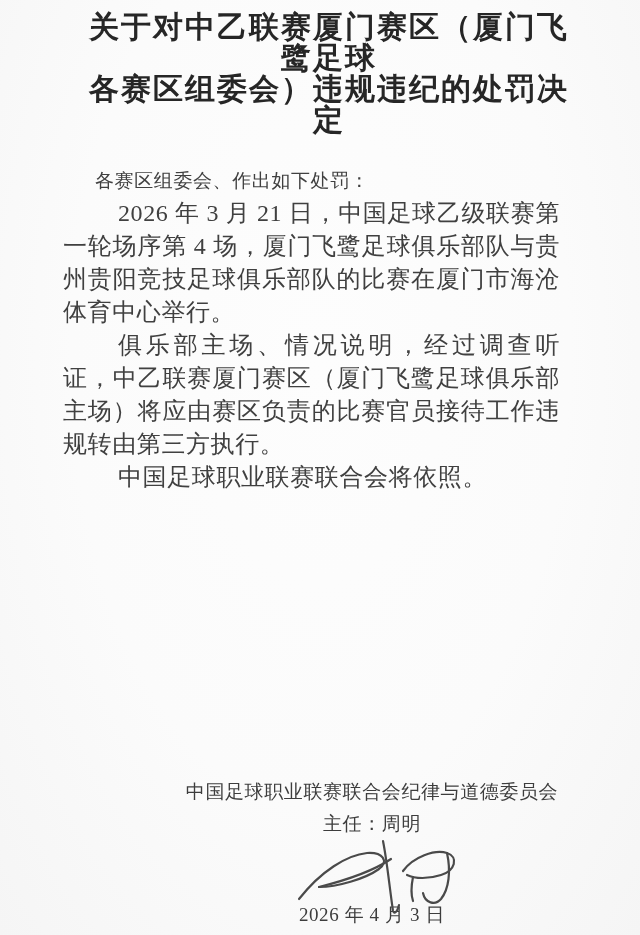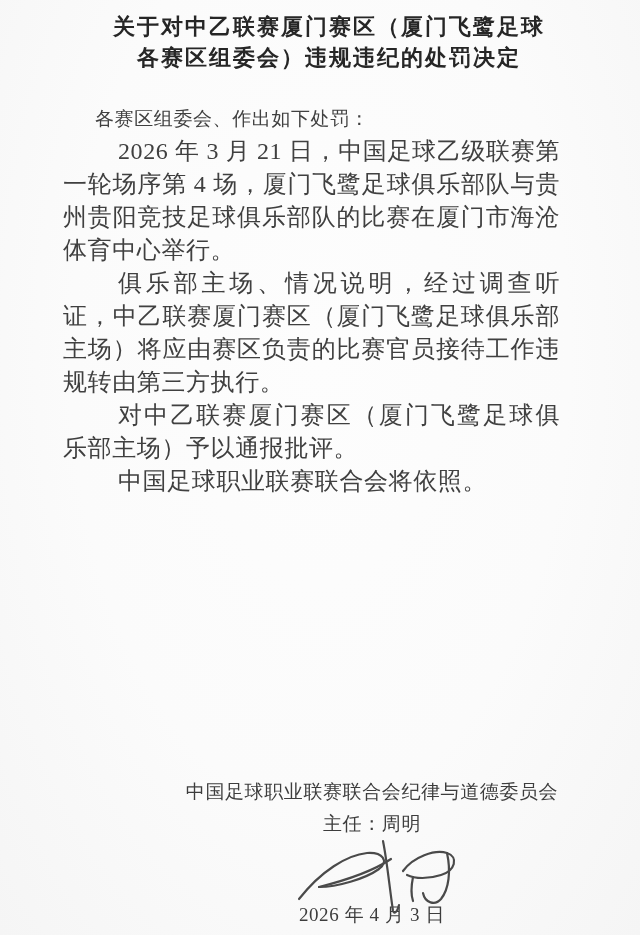--- a/index.html
+++ b/index.html
@@ -14,21 +14,21 @@
     margin: 0 auto;
     background: radial-gradient(ellipse at 50% 38%, #fdfdfd 0%, #fbfbfb 55%, #f5f5f5 100%);
     font-family: "Liberation Serif", "DejaVu Serif", serif;
     color: #404040;
     overflow: hidden;
   }
   .doc-title {
     margin: 0;
     padding: 11px 70px 0 88px;
     text-align: center;
-    font-size: 22px;
+    font-size: 30px;
     line-height: 31px;
     font-weight: bold;
     letter-spacing: 2px;
     color: #262626;
   }
   .greeting {
     margin: 29px 82px 0 95px;
     font-size: 19px;
     line-height: 33px;
     letter-spacing: 0.6px;
@@ -80,21 +80,20 @@
   <h1 class="doc-title">
     <span>关于对中乙联赛厦门赛区（厦门飞鹭足球</span><br>
     <span>各赛区组委会）违规违纪的处罚决定</span>
   </h1>
 
   <div class="greeting">各赛区组委会、作出如下处罚：</div>
 
   <div class="doc-body">
     <p>2026 年 3 月 21 日，中国足球乙级联赛第一轮场序第 4 场，厦门飞鹭足球俱乐部队与贵州贵阳竞技足球俱乐部队的比赛在厦门市海沧体育中心举行。</p>
     <p>俱乐部主场、情况说明，经过调查听证，中乙联赛厦门赛区（厦门飞鹭足球俱乐部主场）将应由赛区负责的比赛官员接待工作违规转由第三方执行。</p>
-    <p>对中乙联赛厦门赛区（厦门飞鹭足球俱乐部主场）予以通报批评。</p>
     <p>中国足球职业联赛联合会将依照。</p>
   </div>
 
   <div class="sign-area">
     <div class="sign-org">中国足球职业联赛联合会纪律与道德委员会</div>
     <div class="sign-director">主任：周明</div>
     <svg class="sign-svg" viewBox="0 0 190 78" aria-label="handwritten signature">
       <path d="M4,62 C26,34 52,18 72,16 C88,15 94,24 84,32 C70,42 42,50 24,50"></path>
       <path d="M24,50 C48,44 78,34 96,22"></path>
       <path d="M88,4 C92,24 94,46 98,74 C99,77 102,76 104,68"></path>

